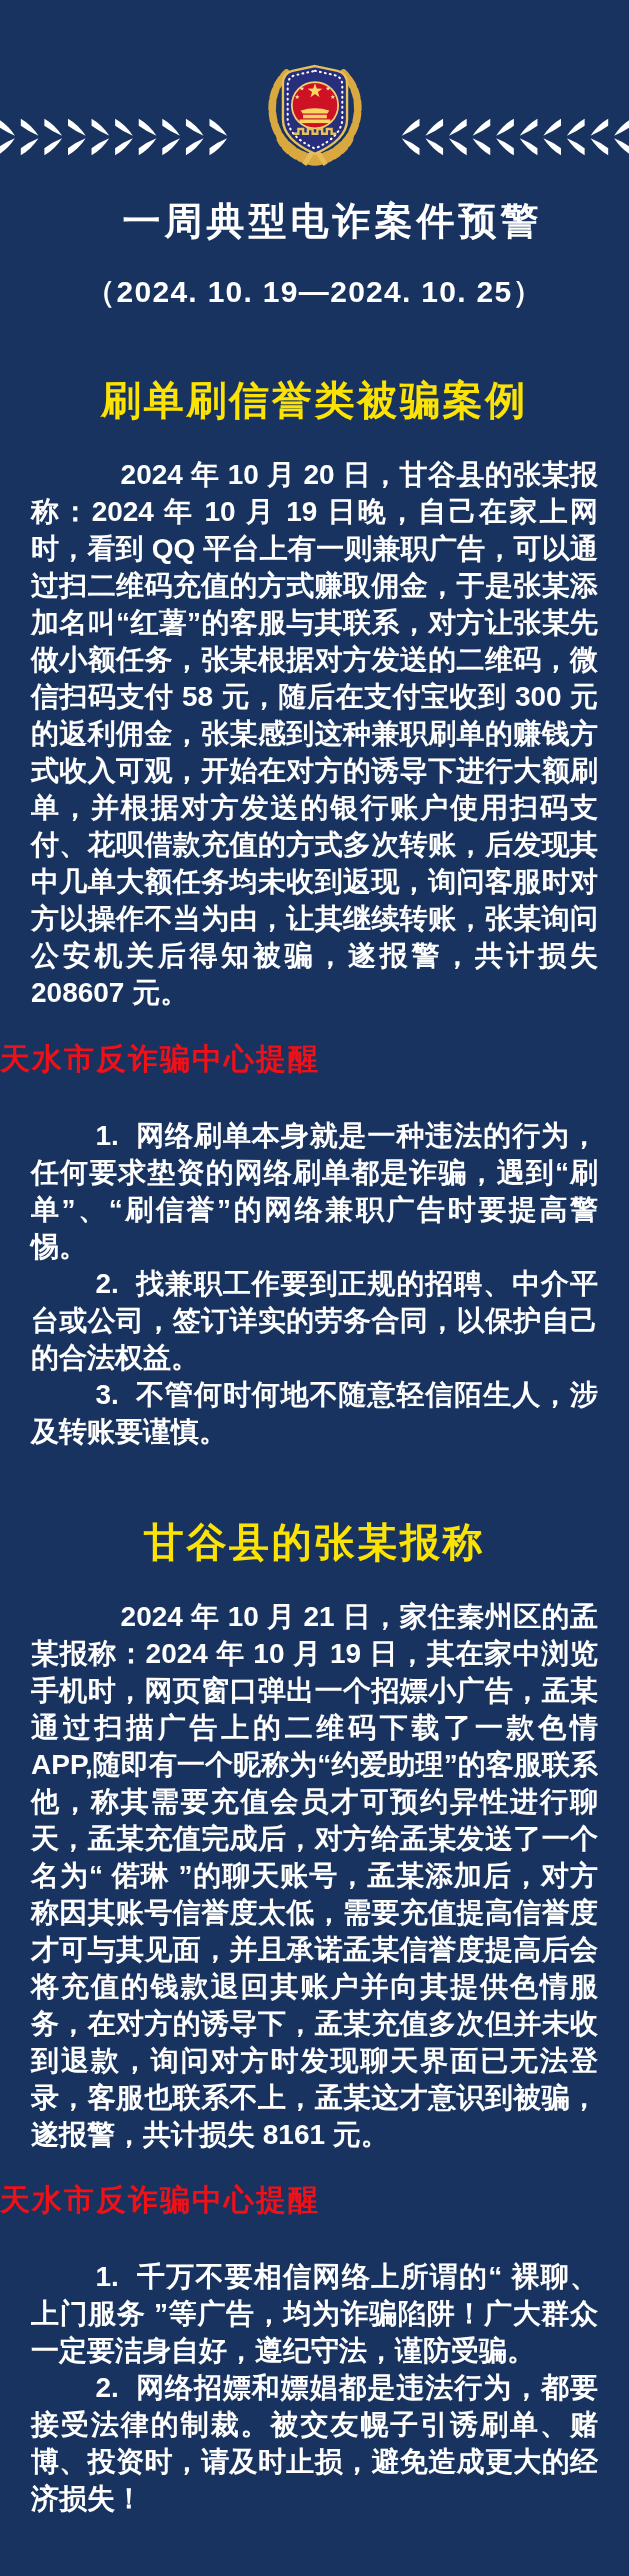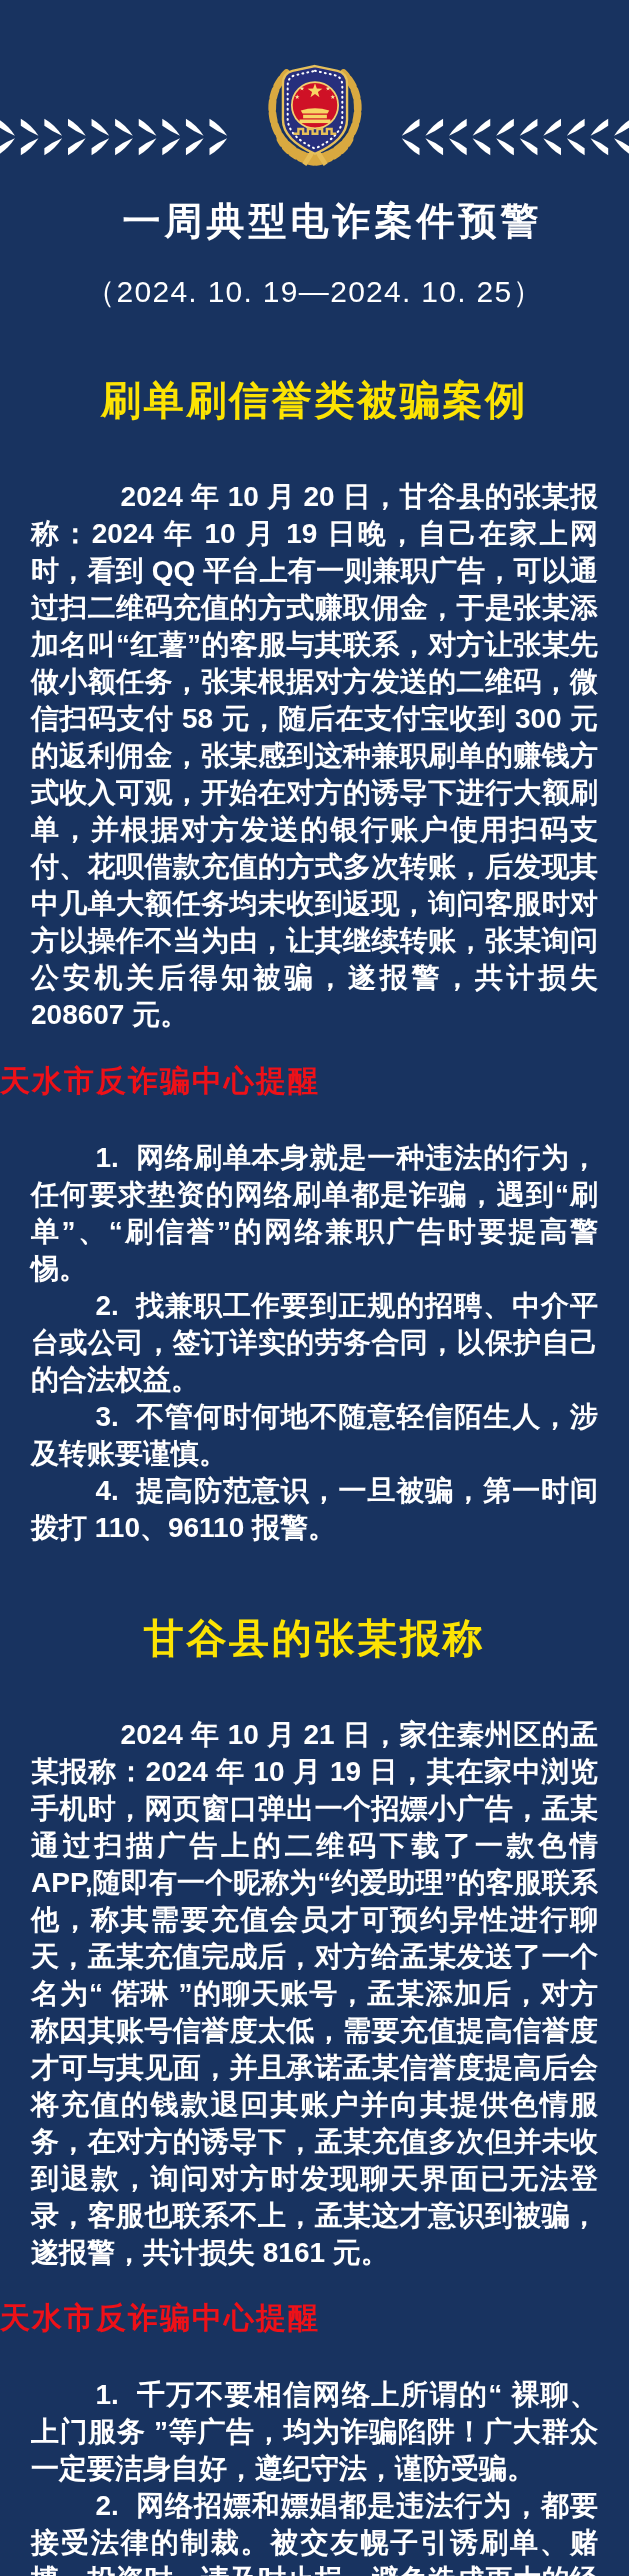--- a/index.html
+++ b/index.html
@@ -12,28 +12,28 @@
   .badge{position:absolute;left:50%;top:53px;transform:translateX(-50%);}
   .arrows{position:absolute;top:118px;}
   .arrows.left{left:-5.3px;}
   .arrows.right{right:-5.3px;}
   h1.title{
     margin:34px 0 0;text-align:center;
     font-size:38px;line-height:42px;font-weight:900;letter-spacing:4px;color:#ffffff;padding-left:36px;
   }
   .date{
     margin:33px 0 0;text-align:center;
-    font-size:30px;line-height:33px;font-weight:400;letter-spacing:1.3px;color:#ffffff;
+    font-size:30px;line-height:33px;font-weight:700;letter-spacing:1.3px;color:#ffffff;
   }
   .sec-title{
     margin:74px 0 0;text-align:center;
     font-size:40px;line-height:36px;font-weight:800;letter-spacing:2.7px;color:#fce303;
   }
   .case{
-    margin:60px 31px 0;text-align:justify;text-indent:3.2em;
+    margin:38px 31px 0;text-align:justify;text-indent:3.2em;
     font-size:28px;line-height:37px;font-weight:600;color:#ffffff;
   }
   .remind{
     margin:30.5px 0 0;
     font-size:30px;line-height:33px;font-weight:800;letter-spacing:2px;color:#ee1118;
   }
   .tips{margin:42px 31px 0;}
   .tip{
     margin:0;text-align:justify;text-indent:2.3em;
     font-size:28px;line-height:37px;font-weight:600;color:#ffffff;
@@ -112,21 +112,20 @@
   <div class="date">（2024. 10. 19—2024. 10. 25）</div>
 
   <section class="s1">
     <h2 class="sec-title">刷单刷信誉类被骗案例</h2>
     <p class="case">2024 年 10 月 20 日，甘谷县的张某报称：2024 年 10 月 19 日晚，自己在家上网时，看到 QQ 平台上有一则兼职广告，可以通过扫二维码充值的方式赚取佣金，于是张某添加名叫“红薯”的客服与其联系，对方让张某先做小额任务，张某根据对方发送的二维码，微信扫码支付 58 元，随后在支付宝收到 300 元的返利佣金，张某感到这种兼职刷单的赚钱方式收入可观，开始在对方的诱导下进行大额刷单，并根据对方发送的银行账户使用扫码支付、花呗借款充值的方式多次转账，后发现其中几单大额任务均未收到返现，询问客服时对方以操作不当为由，让其继续转账，张某询问公安机关后得知被骗，遂报警，共计损失 208607 元。</p>
     <h3 class="remind">天水市反诈骗中心提醒</h3>
     <div class="tips">
       <p class="tip">1.&nbsp;&nbsp;网络刷单本身就是一种违法的行为，任何要求垫资的网络刷单都是诈骗，遇到“刷单”、“刷信誉”的网络兼职广告时要提高警惕。</p>
       <p class="tip">2.&nbsp;&nbsp;找兼职工作要到正规的招聘、中介平台或公司，签订详实的劳务合同，以保护自己的合法权益。</p>
       <p class="tip">3.&nbsp;&nbsp;不管何时何地不随意轻信陌生人，涉及转账要谨慎。</p>
-      <p class="tip">4.&nbsp;&nbsp;提高防范意识，一旦被骗，第一时间拨打 110、96110 报警。</p>
     </div>
   </section>
 
   <section class="s2">
     <h2 class="sec-title">甘谷县的张某报称</h2>
     <p class="case">2024 年 10 月 21 日，家住秦州区的孟某报称：2024 年 10 月 19 日，其在家中浏览手机时，网页窗口弹出一个招嫖小广告，孟某通过扫描广告上的二维码下载了一款色情 APP,随即有一个昵称为“约爱助理”的客服联系他，称其需要充值会员才可预约异性进行聊天，孟某充值完成后，对方给孟某发送了一个名为“ 偌琳 ”的聊天账号，孟某添加后，对方称因其账号信誉度太低，需要充值提高信誉度才可与其见面，并且承诺孟某信誉度提高后会将充值的钱款退回其账户并向其提供色情服务，在对方的诱导下，孟某充值多次但并未收到退款，询问对方时发现聊天界面已无法登录，客服也联系不上，孟某这才意识到被骗，遂报警，共计损失 8161 元。</p>
     <h3 class="remind">天水市反诈骗中心提醒</h3>
     <div class="tips">
       <p class="tip">1.&nbsp;&nbsp;千万不要相信网络上所谓的“ 裸聊、上门服务 ”等广告，均为诈骗陷阱！广大群众一定要洁身自好，遵纪守法，谨防受骗。</p>
       <p class="tip">2.&nbsp;&nbsp;网络招嫖和嫖娼都是违法行为，都要接受法律的制裁。被交友幌子引诱刷单、赌博、投资时，请及时止损，避免造成更大的经济损失！</p>

